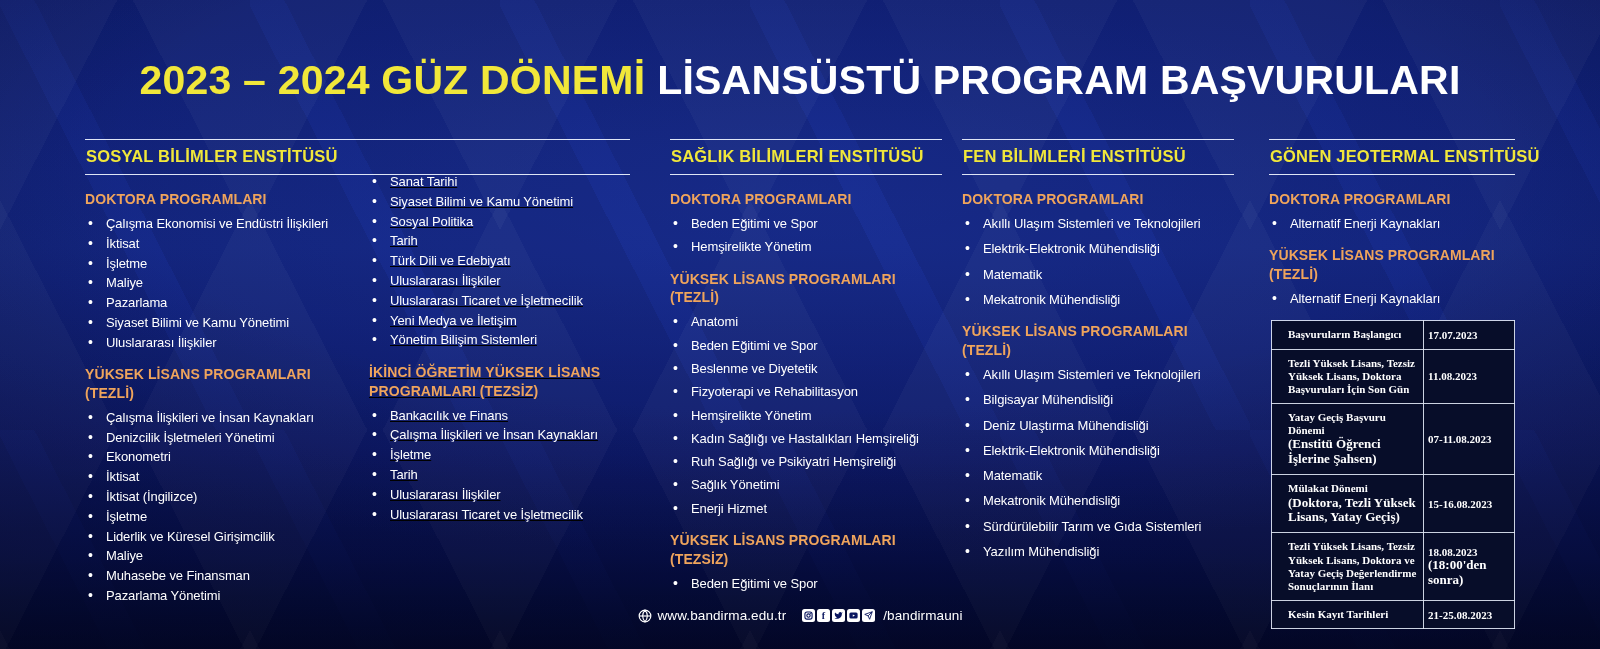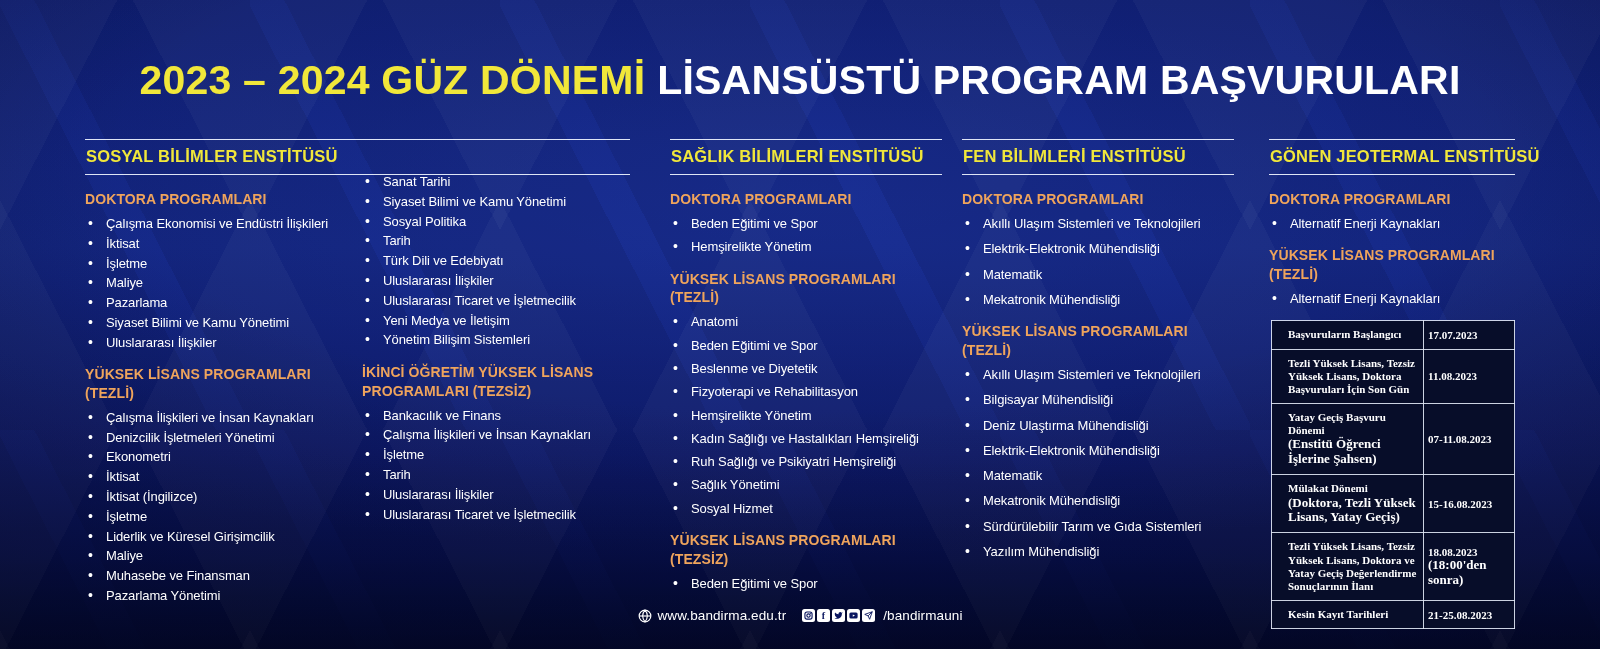--- a/index.html
+++ b/index.html
@@ -58,21 +58,21 @@
     font-weight:bold;
     letter-spacing:0.2px;
     padding:7px 1px 8px 1px;
     border-top:1.5px solid rgba(240,245,255,0.92);
     border-bottom:1.5px solid rgba(240,245,255,0.92);
     white-space:nowrap;
   }
 
   .subcols { display:flex; }
   .subcols .col { width:261px; }
-  .subcols .col + .col { margin-left:16px; }
+  .subcols .col + .col { margin-left:23px;text-decoration:underline; }
 
   .sec-heading {
     color:#efa45c;
     font-weight:bold;
     font-size:14px;
     line-height:1.35;
     margin:15px 0 8px 0;
     letter-spacing:0.1px;
   }
   .prog-list { list-style:none; margin:0 0 2px 0; padding:0; }
@@ -235,21 +235,21 @@
             <div class="sec-heading">YÜKSEK LİSANS PROGRAMLARI (TEZLİ)</div>
             <ul class="prog-list">
               <li class="prog-item">Anatomi</li>
               <li class="prog-item">Beden Eğitimi ve Spor</li>
               <li class="prog-item">Beslenme ve Diyetetik</li>
               <li class="prog-item">Fizyoterapi ve Rehabilitasyon</li>
               <li class="prog-item">Hemşirelikte Yönetim</li>
               <li class="prog-item">Kadın Sağlığı ve Hastalıkları Hemşireliği</li>
               <li class="prog-item">Ruh Sağlığı ve Psikiyatri Hemşireliği</li>
               <li class="prog-item">Sağlık Yönetimi</li>
-              <li class="prog-item">Sosyal Hizmet</li>
+              <li class="prog-item">Enerji Hizmet</li>
             </ul>
             <div class="sec-heading">YÜKSEK LİSANS PROGRAMLARI (TEZSİZ)</div>
             <ul class="prog-list">
               <li class="prog-item">Beden Eğitimi ve Spor</li>
             </ul>
           </div>
       </section>
 
       <section class="inst inst-fen">
         <header class="inst-header">FEN BİLİMLERİ ENSTİTÜSÜ</header>

